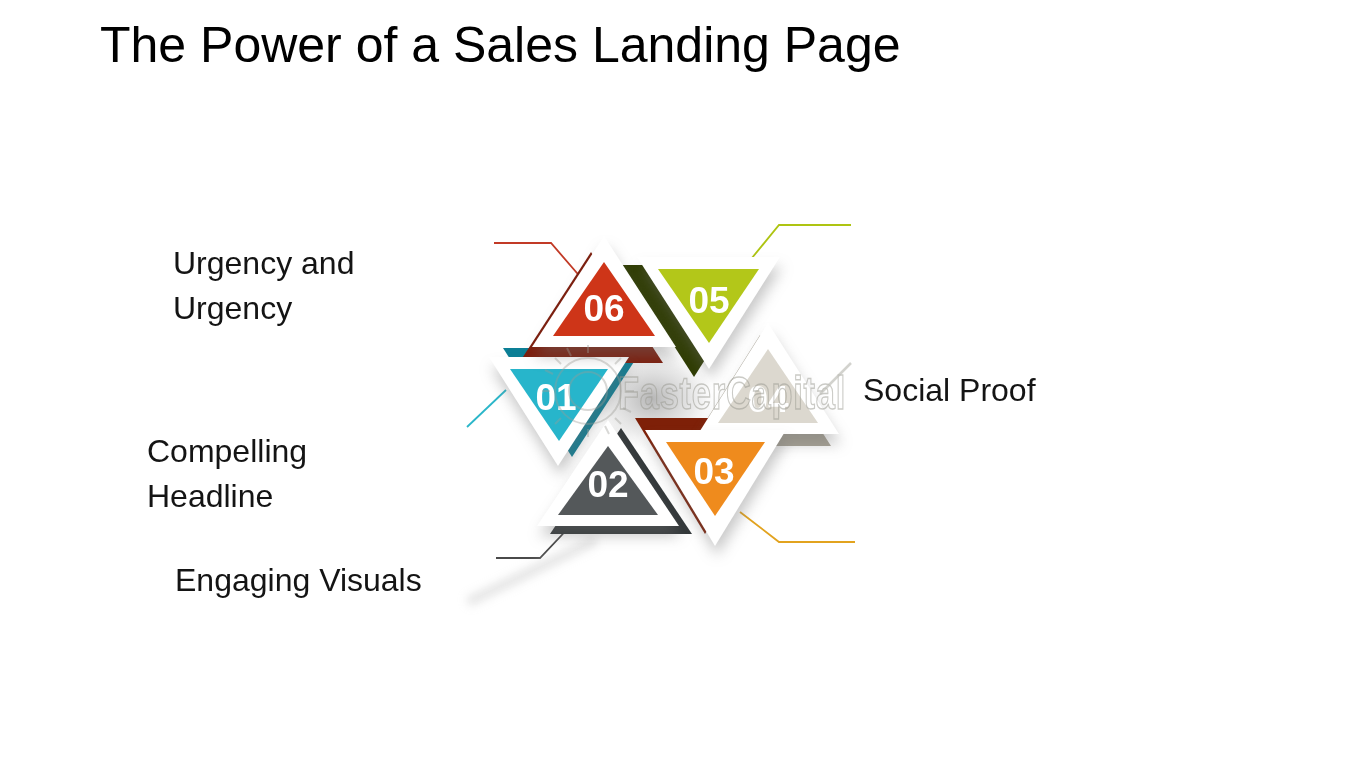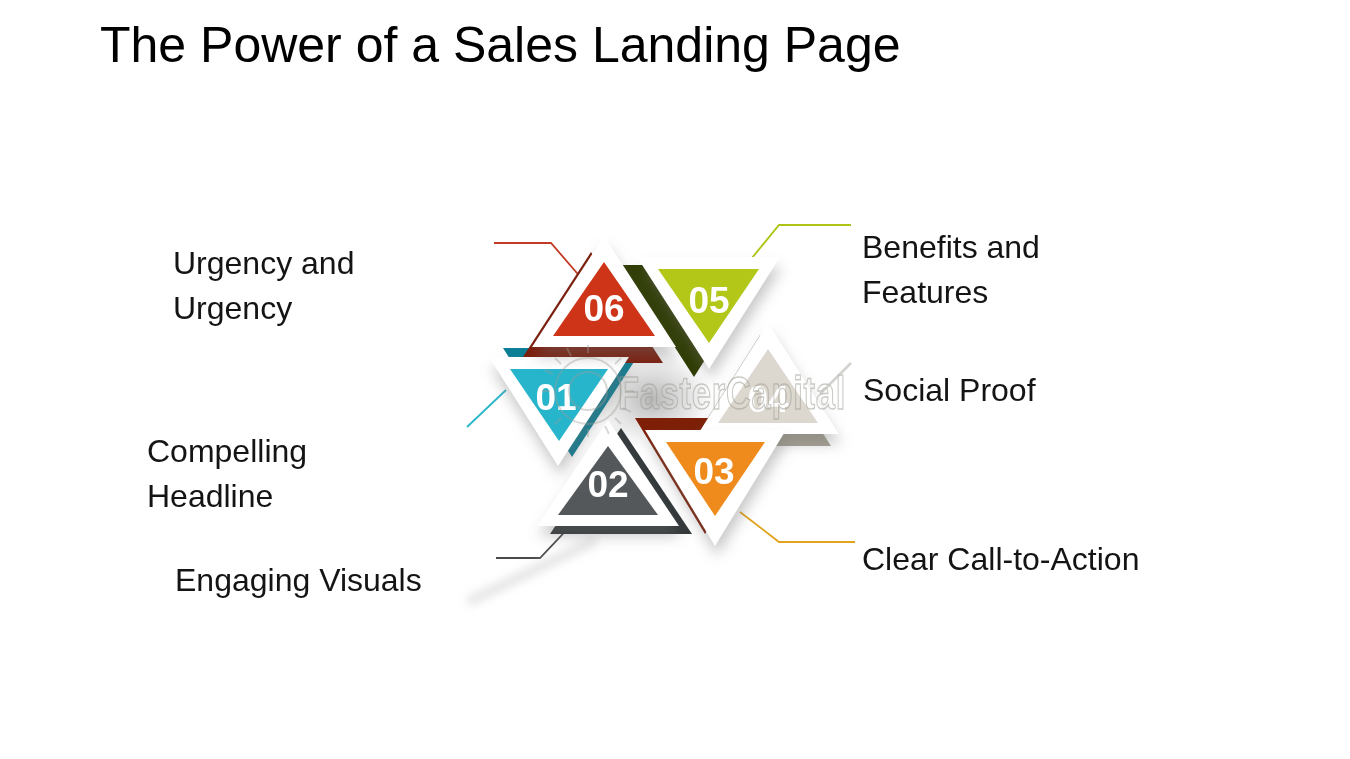--- a/index.html
+++ b/index.html
@@ -122,35 +122,28 @@
       <text class="wm-text" x="618" y="409" textLength="228" lengthAdjust="spacingAndGlyphs">FasterCapital</text>
       <line x1="820" y1="394" x2="851" y2="363" stroke="#b5b5ae" stroke-width="2.5" opacity="0.7"></line>
     </g>
   </svg>
 
   <div class="label" style="left:173px;top:241px;">
     <span>Urgency and</span>
     <span>Urgency</span>
   </div>
 
-  <div class="label" style="left:862px;top:225px;">
-    <span>Benefits and</span>
-    <span>Features</span>
-  </div>
 
   <div class="label" style="left:863px;top:368px;">
     <span>Social Proof</span>
   </div>
 
   <div class="label" style="left:147px;top:429px;">
     <span>Compelling</span>
     <span>Headline</span>
   </div>
 
   <div class="label" style="left:175px;top:558px;">
     <span>Engaging Visuals</span>
   </div>
 
-  <div class="label" style="left:862px;top:537px;">
-    <span>Clear Call-to-Action</span>
-  </div>
 
 </div>
 
 </body></html>

